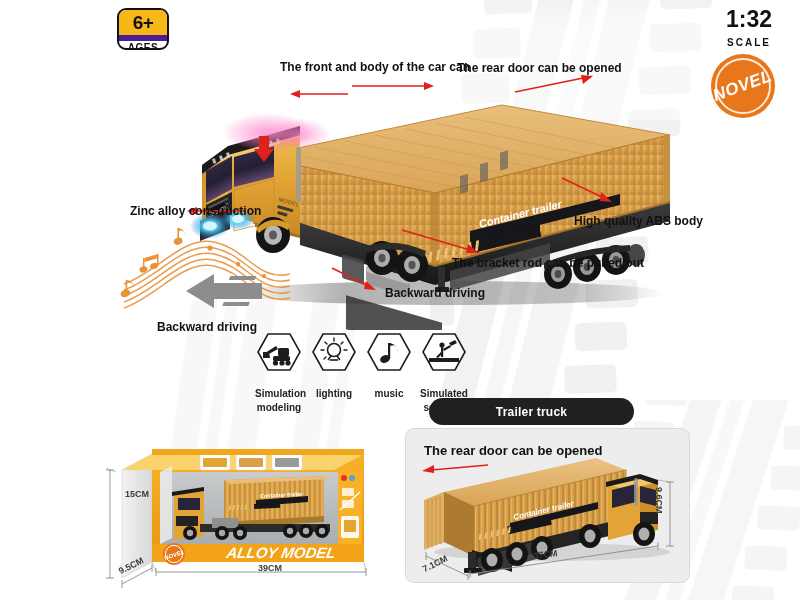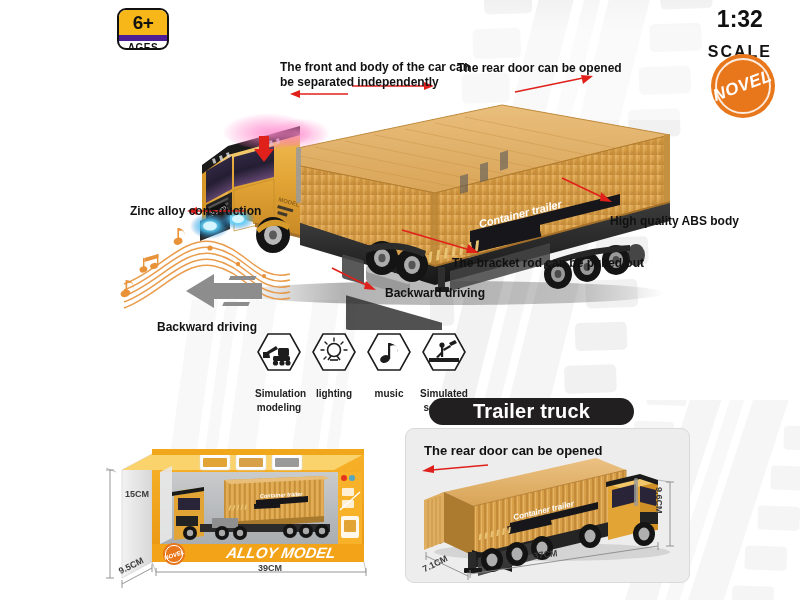--- a/index.html
+++ b/index.html
@@ -24,41 +24,41 @@
   #age-badge{position:absolute;left:117px;top:8px;width:52px;height:42px;
     border:2px solid #111;border-radius:9px;background:#fff;box-sizing:border-box;overflow:hidden;}
   #age-badge .top{height:25px;background:#F7B718;display:flex;align-items:center;justify-content:center;}
   #age-badge .top span{font-size:19px;font-weight:bold;color:#111;letter-spacing:-.5px;}
   #age-badge .bot{height:13px;display:flex;align-items:center;justify-content:center;border-top:6px solid #4c1d95;}
   #age-badge .bot span{font-size:10px;font-weight:bold;color:#111;letter-spacing:.5px;}
 
   
   #scale-block{position:absolute;right:28px;top:8px;text-align:center;}
   #scale-block .num{font-size:23px;font-weight:bold;color:#111;letter-spacing:0px;line-height:1;}
-  #scale-block .word{font-size:16px;font-weight:bold;color:#111;letter-spacing:2px;margin-top:12px;}
+  #scale-block .word{font-size:10px;font-weight:bold;color:#111;letter-spacing:2px;margin-top:6px;}
 
   
   #novel-badge{position:absolute;right:25px;top:54px;width:64px;height:64px;border-radius:50%;
     background:#E8761A;display:flex;align-items:center;justify-content:center;}
   #novel-badge .ring{position:absolute;left:4px;top:4px;right:4px;bottom:4px;border:2px solid rgba(255,255,255,.85);border-radius:50%;}
   #novel-badge .txt{transform:rotate(-20deg);color:#fff;font-size:17px;font-weight:bold;font-style:italic;letter-spacing:.5px;}
 
   
   .arrow{position:absolute;pointer-events:none;}
 
   
   #features{position:absolute;left:255px;top:332px;width:250px;height:62px;}
   .feat{position:absolute;width:48px;text-align:center;}
   .hex{width:44px;height:40px;margin:0 auto;position:relative;}
   .feat .lbl{font-size:10px;color:#222;font-weight:bold;line-height:1.35;margin-top:15px;}
 
   
   #pill{position:absolute;left:429px;top:398px;width:205px;height:27px;border-radius:14px;
     background:#211F20;display:flex;align-items:center;justify-content:center;}
-  #pill span{color:#fff;font-size:20px;font-weight:bold;letter-spacing:.2px;}
+  #pill span{color:#fff;font-size:12px;font-weight:bold;letter-spacing:.2px;}
 
   
   #right-panel{position:absolute;left:405px;top:428px;width:285px;height:155px;
     background:#EDEDED;border-radius:9px;border:1px solid #DADADA;box-sizing:border-box;}
 
   
   .dim{position:absolute;font-size:9px;font-weight:bold;color:#3c3c3c;}
 </style>
 </head>
 <body>
@@ -484,32 +484,31 @@
   <div class="arrow" style="left:330px;top:266px;width:50px;height:28px;">
     <svg width="50" height="28" viewBox="0 0 50 28">
       <line x1="2" y1="2" x2="38" y2="20" stroke="#E0201B" stroke-width="1.6"></line>
       <polygon points="46,24 36,15 34,23" fill="#E0201B"></polygon>
     </svg>
   </div>
 
 
   <div class="callout cl12" style="left:280px;top:60px;width:200px;">
     <div>The front and body of the car can</div>
-    <div>be separated independently</div>
   </div>
 
   <div class="callout cl12" style="left:457px;top:61px;">
     <span>The rear door can be opened</span>
   </div>
 
   <div class="callout cl12" style="left:89px;top:204px;margin-left:41px;">
     <span>Zinc alloy construction</span>
   </div>
 
-  <div class="callout cl12" style="left:610px;top:214px;">
+  <div class="callout cl12" style="left:566px;top:214px;padding-left:8px;">
     <span>High quality ABS body</span>
   </div>
 
   <div class="callout cl12" style="left:452px;top:256px;">
     <span>The bracket rod can be pulled out</span>
   </div>
 
   <div class="callout cl12" style="left:385px;top:286px;">
     <span>Backward driving</span>
   </div>

